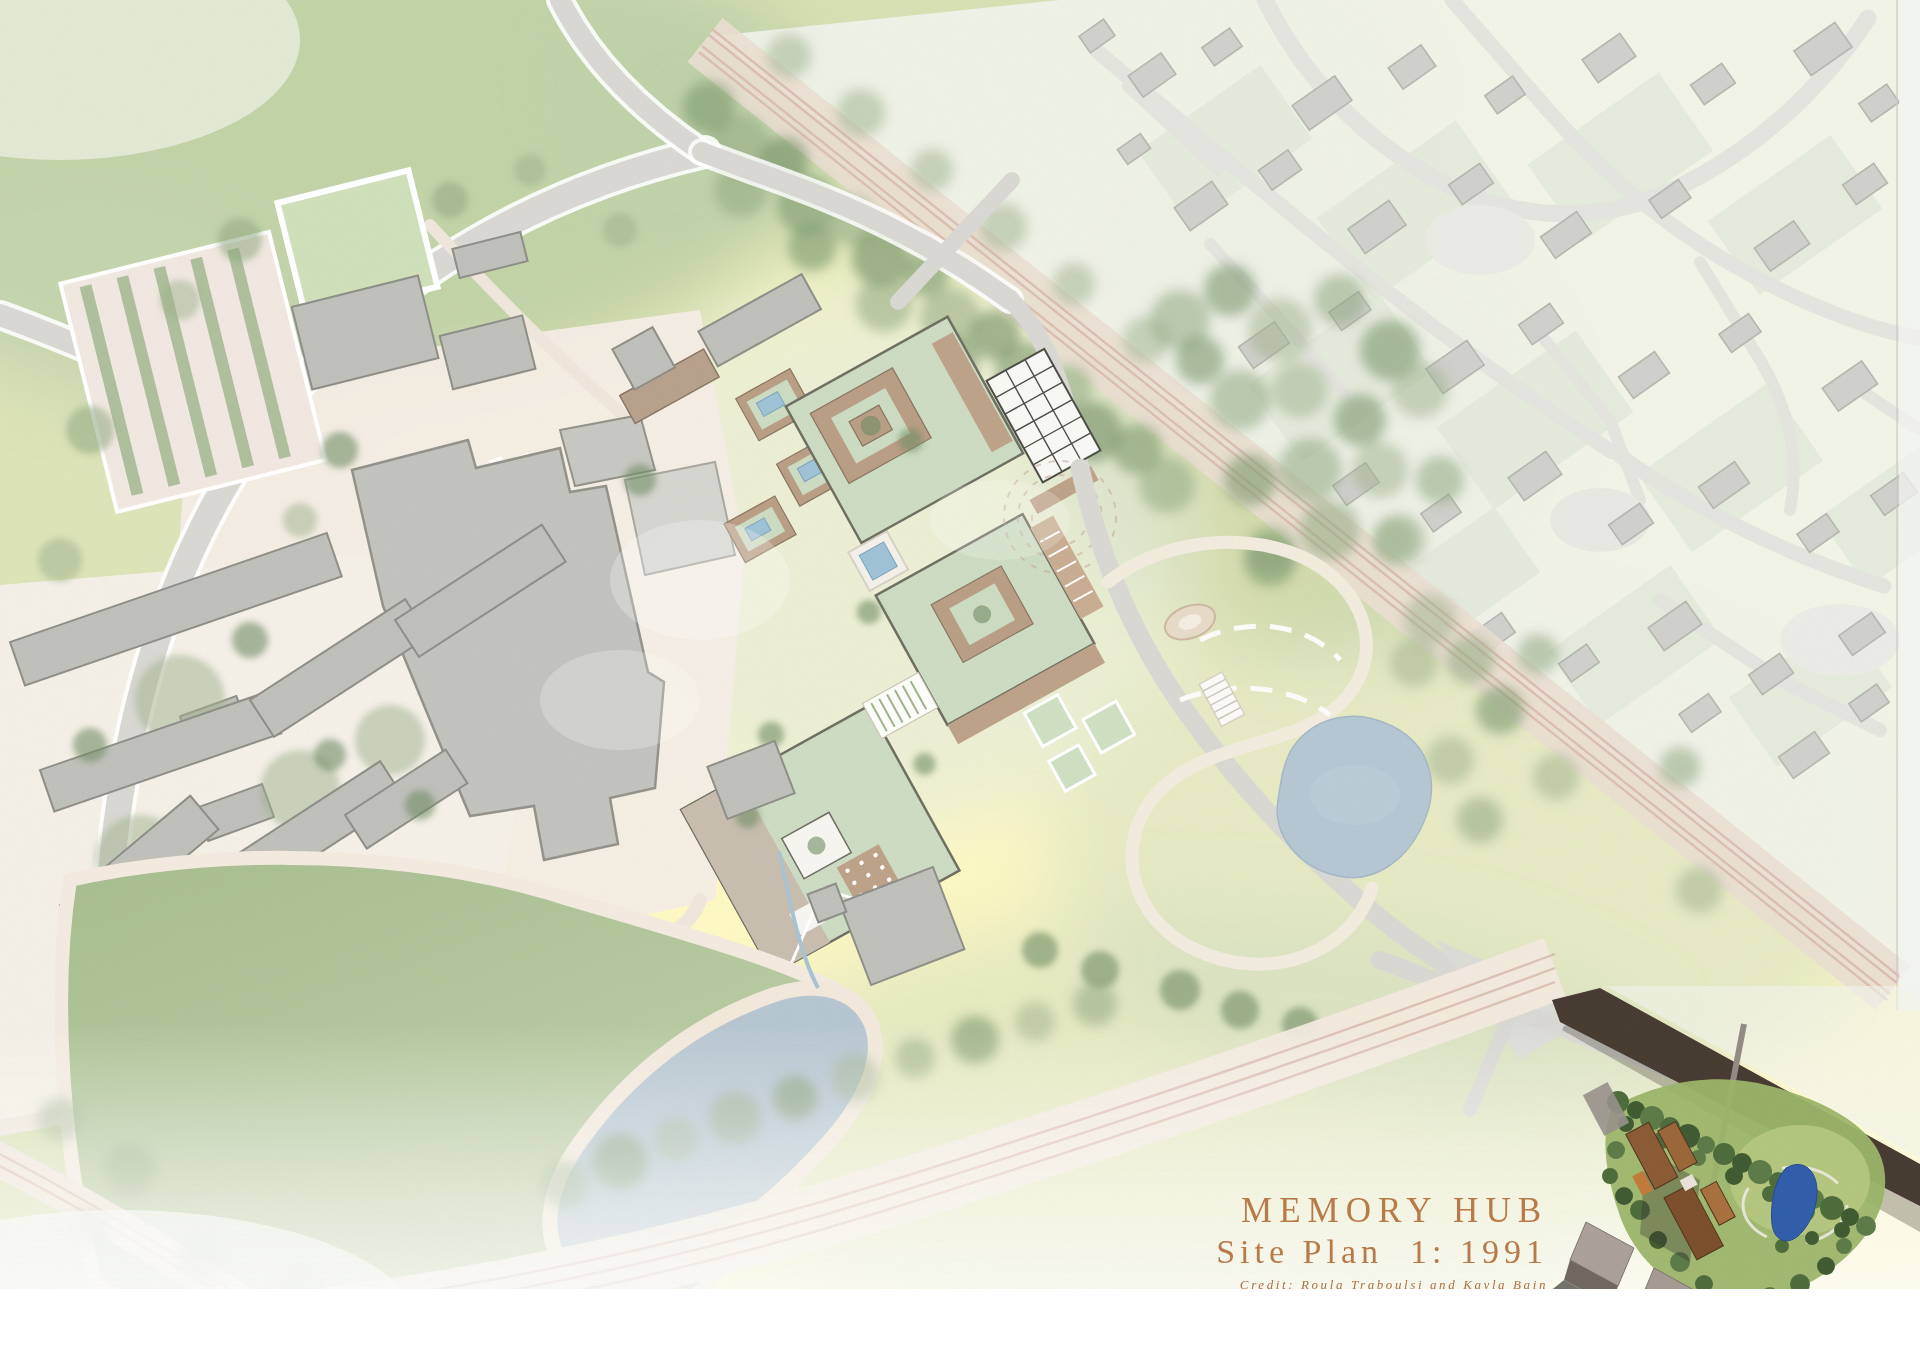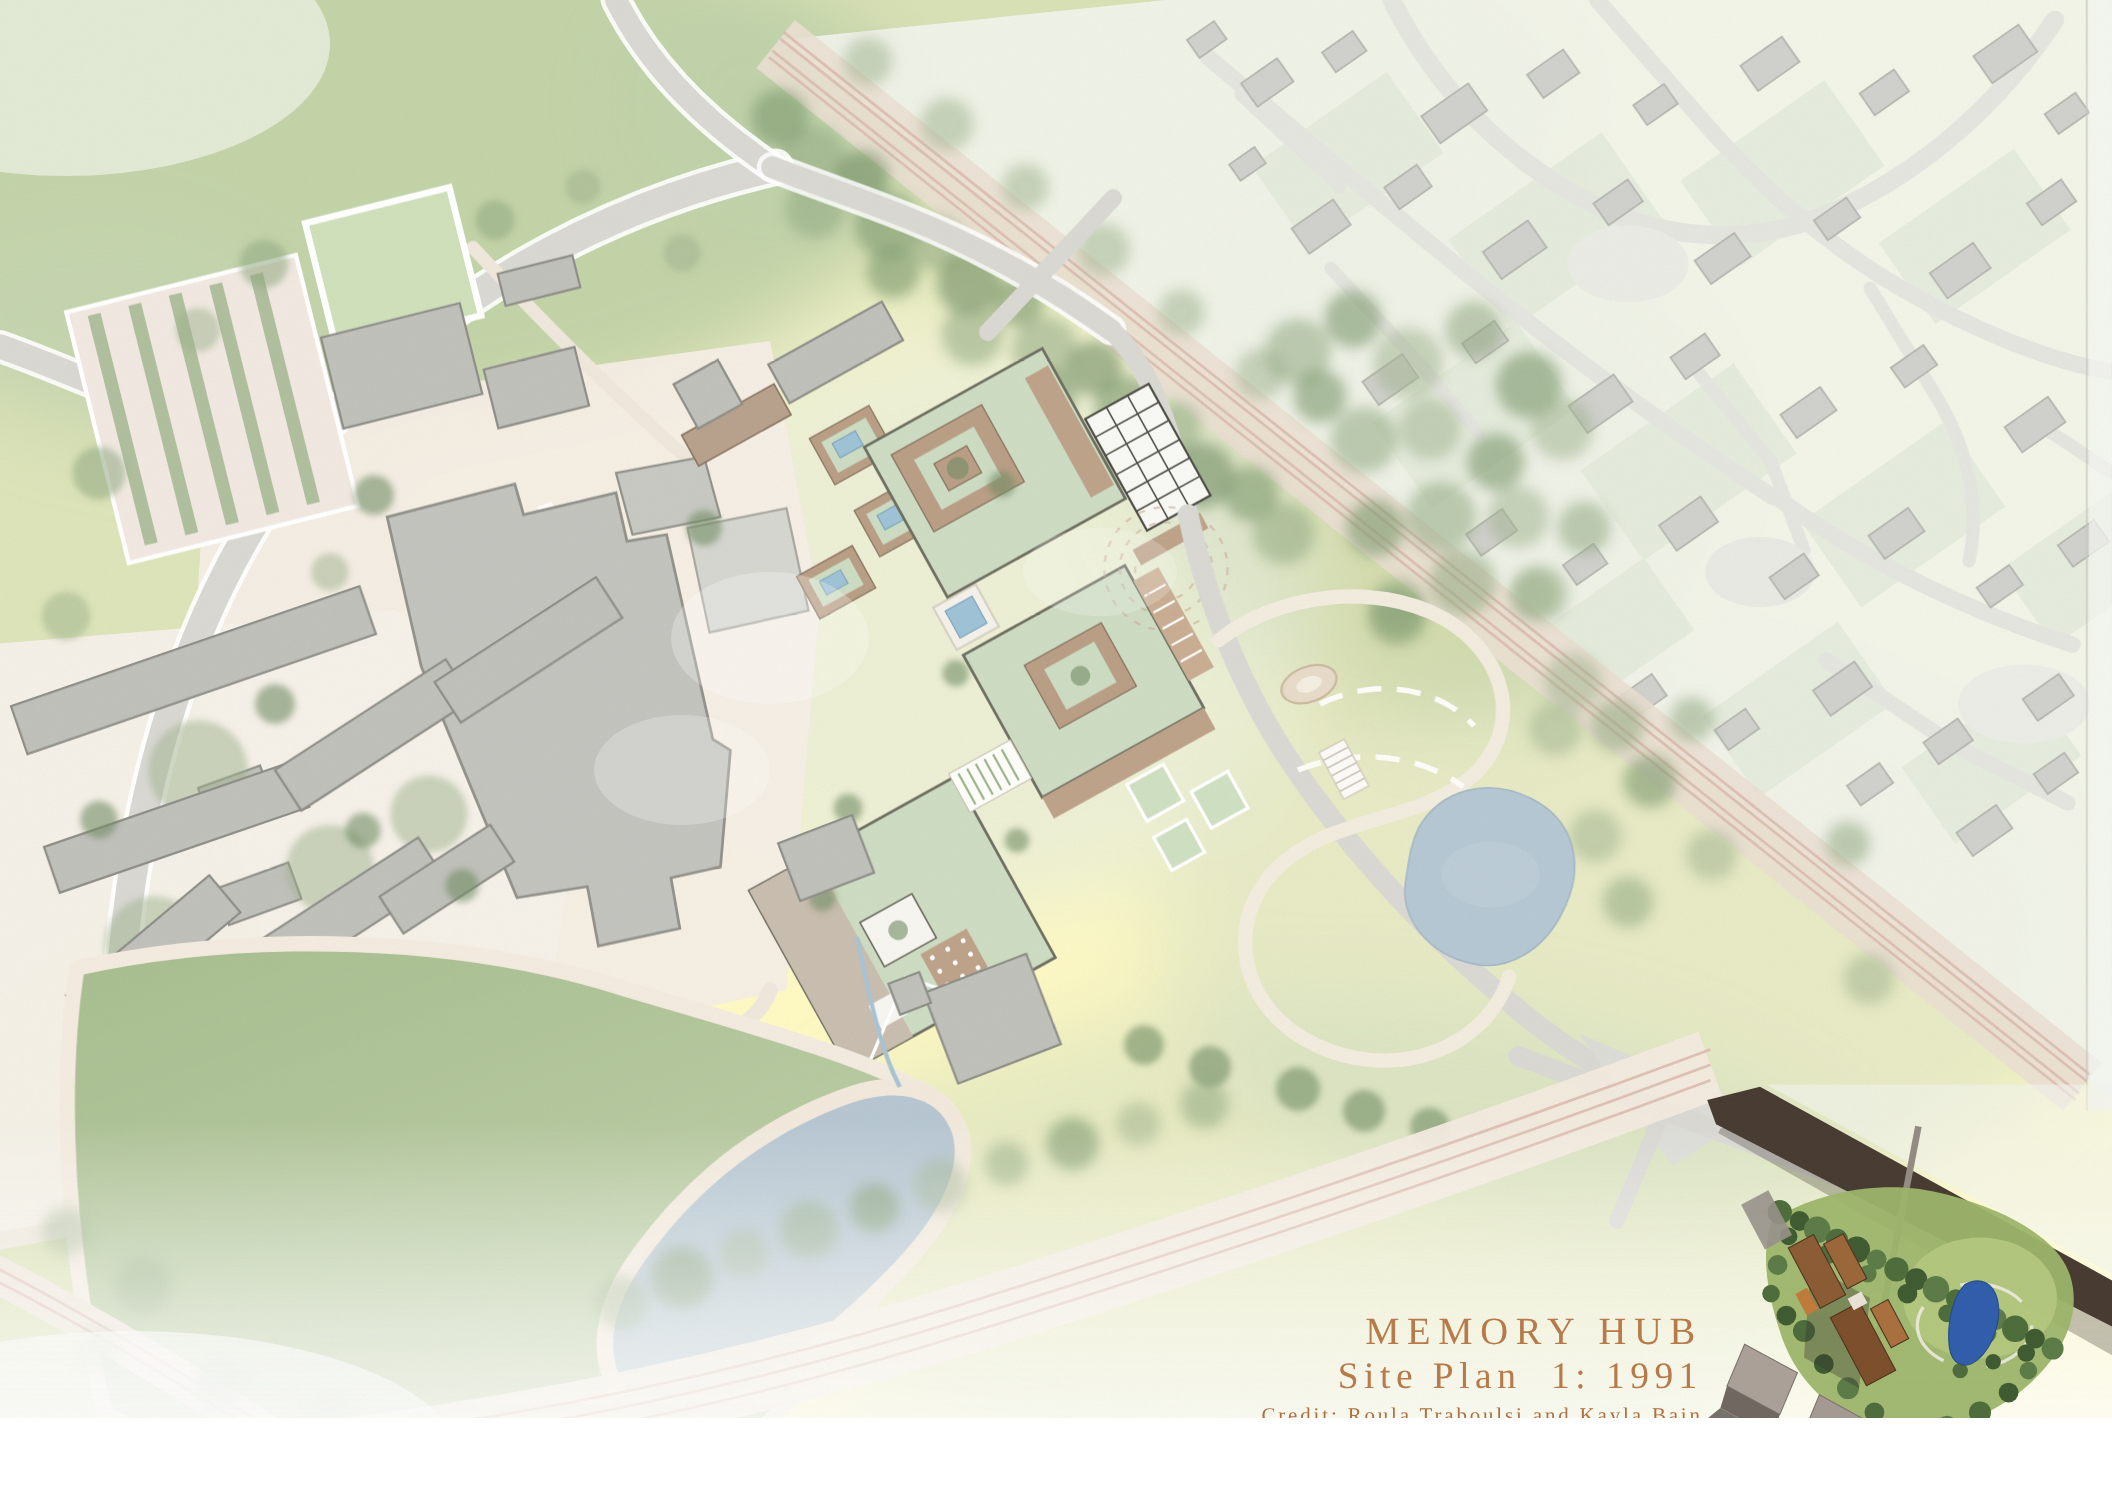--- a/index.html
+++ b/index.html
@@ -2,21 +2,21 @@
 <html><head>
 <meta charset="utf-8">
 <style>
   html,body{margin:0;padding:0;background:#ffffff;}
   .stage{position:relative;width:1920px;height:1289px;overflow:hidden;background:#fef9c3;
          font-family:"Liberation Serif","DejaVu Serif",serif;}
   .stage svg{position:absolute;left:0;top:0;}
   .titleblock{position:absolute;top:1192px;right:372px;text-align:right;color:#b87a49;z-index:5;}
   .tb-title{font-size:35px;letter-spacing:7px;white-space:pre;line-height:1.1;}
   .tb-sub{font-size:34px;letter-spacing:5px;white-space:pre;line-height:1.1;margin-top:2px;}
-  .tb-credit{font-size:19px;letter-spacing:2.6px;white-space:pre;margin-top:7px;color:#ad6f40;}
+  .tb-credit{font-size:13px;letter-spacing:2.6px;white-space:pre;margin-top:7px;color:#ad6f40;font-style:italic;}
   
   .road{stroke:#d9d8d3;fill:none;stroke-linecap:round;}
   .roadW{stroke:#ffffff;fill:none;stroke-linecap:round;}
   .nroad{stroke:#dbdbd6;fill:none;stroke-linecap:round;}
   .cream{stroke:#efe7db;fill:none;stroke-linecap:round;}
   .bldg{fill:#c0c0bb;stroke:#8e8e88;stroke-width:2;}
   .house{fill:#b8b8b4;stroke:#8d8d87;stroke-width:1.6;}
   .roof{fill:#cddcc2;stroke:#6e6e61;stroke-width:2.5;}
   .terr{fill:#bda289;}
   .courtB{fill:#b99e85;stroke:#8a7560;stroke-width:1.2;}

